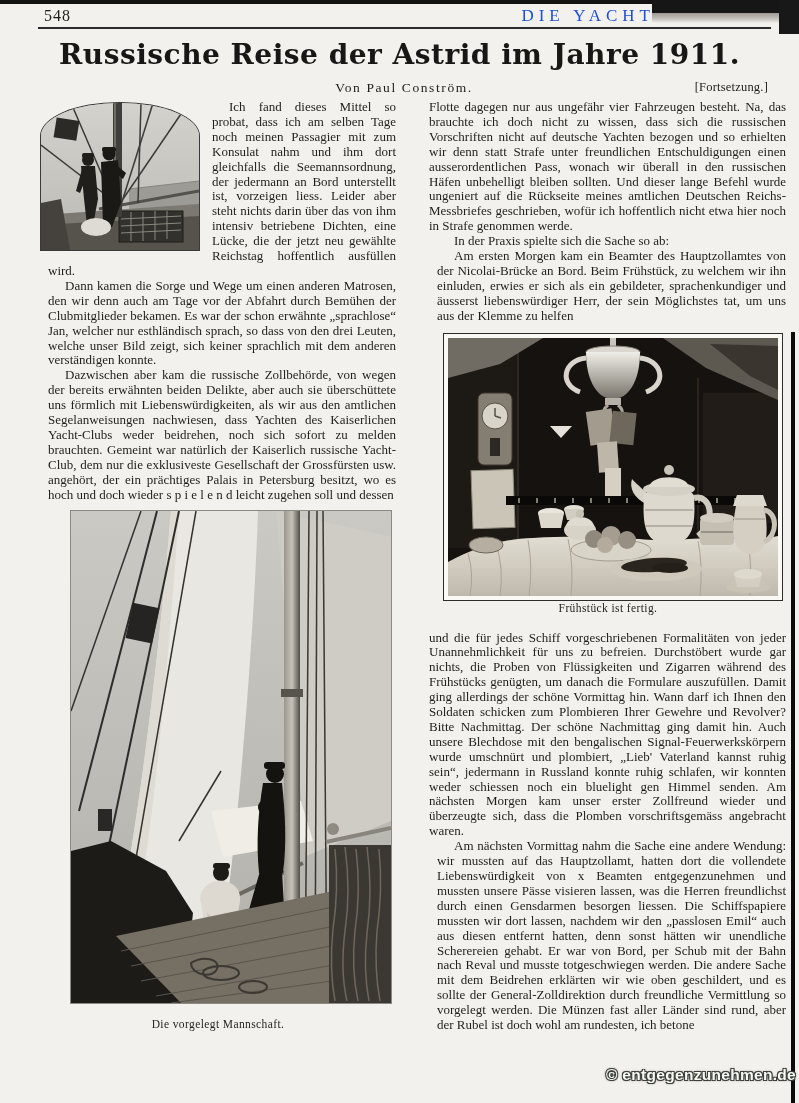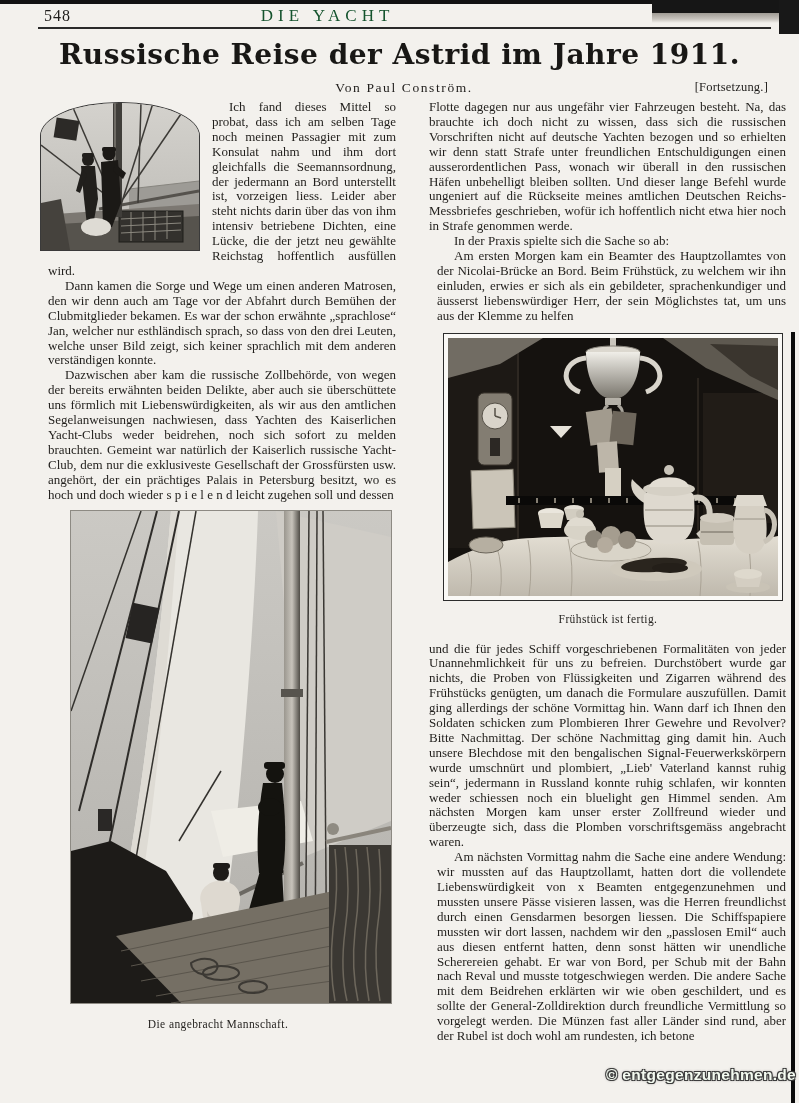--- a/index.html
+++ b/index.html
@@ -10,22 +10,22 @@
   }
   
   .artifact-top-strip{position:absolute;top:0;left:0;width:799px;height:4px;background:#121212;}
   .artifact-top-right{position:absolute;top:0;left:652px;width:147px;height:13px;background:#161616;}
   .artifact-top-right-gray{position:absolute;top:13px;left:652px;width:147px;height:10px;
     background:linear-gradient(to bottom,#9e9a93,#c7c3bd 60%,#f3f1ed);}
   .artifact-corner{position:absolute;top:0;left:779px;width:20px;height:34px;background:#181818;}
   .artifact-right-line{position:absolute;top:332px;left:791px;width:4px;height:771px;background:#0c0c0c;}
   
   .page-number{position:absolute;top:7px;left:44px;font-size:16px;letter-spacing:1px;}
-  .masthead{position:absolute;top:6px;left:0;width:655px;text-align:center;
-    font-size:17px;letter-spacing:5px;color:#14532d;}
+  .masthead{position:absolute;top:6px;left:0;width:655px;text-align:right;
+    font-size:17px;letter-spacing:5px;color:#1d4ed8;}
   .header-rule{position:absolute;top:27px;left:38px;width:733px;height:2px;background:#2a2a2a;}
   
   .article-title{position:absolute;top:38px;left:0;width:799px;margin:0;text-align:center;
     font-family:"DejaVu Serif", serif;font-weight:bold;font-size:28px;letter-spacing:0.5px;color:#181715;}
   .byline-row{position:absolute;top:80px;left:40px;width:728px;text-align:center;font-size:13.5px;}
   .byline{letter-spacing:1.6px;}
   .continuation{position:absolute;right:0;top:0;font-size:12.5px;letter-spacing:0.2px;}
   
   .col{position:absolute;top:100px;text-align:justify;font-size:13px;line-height:14.9px;color:#201e1b;}
   .col-left{left:40px;width:356px;}
@@ -35,21 +35,21 @@
   
   .photo-arch{float:left;width:158px;height:147px;margin:2px 12px 3px 0;
     border:1px solid #3a3a3a;border-radius:79px 79px 0 0 / 34px 34px 0 0;
     overflow:hidden;background:#cac8c3;}
   .photo-arch svg{display:block;}
   .photo-large-wrap{margin:8px 0 0 30px;width:322px;}
   .photo-large{display:block;width:320px;height:492px;border:1px solid #8d8a83;background:#c6c4bf;}
   .photo-frame{margin:9px 0 0 14px;width:330px;border:1px solid #2c2c2c;padding:4px;background:#faf9f6;}
   .photo-breakfast{display:block;width:330px;height:258px;}
   .caption{text-align:center;font-size:11.5px;letter-spacing:0.4px;margin-top:13px;color:#262421;}
-  .caption-right{margin-top:11px;width:358px;}
+  .caption-right{margin-top:0;width:358px;}
   .after-figure{margin-top:15px !important;}
   
   .watermark{position:absolute;top:1066px;right:3px;
     font-family:"Liberation Sans", sans-serif;font-weight:bold;font-size:15.5px;letter-spacing:0.3px;
     color:#f4fbf1;
     text-shadow:-1px -1px 0 #3c3c3c,1px -1px 0 #3c3c3c,-1px 1px 0 #3c3c3c,1px 1px 0 #3c3c3c,0 0 3px #2a2a2a;}
 </style>
 </head>
 <body>
 
@@ -191,21 +191,21 @@
         <path d="M264,338 q4,40 -2,80 q-4,40 2,72"></path>
         <path d="M274,336 q6,44 0,84 q-5,40 2,70"></path>
         <path d="M285,338 q5,42 -1,82 q-4,38 3,70"></path>
         <path d="M296,336 q6,44 0,86 q-4,36 2,68"></path>
         <path d="M308,338 q4,42 -2,82 q-3,38 3,70"></path>
       </g>
       <line x1="255" y1="331" x2="320" y2="317" stroke="#8a857c" stroke-width="4"></line>
       <circle cx="262" cy="318" r="6" fill="#8f8b82"></circle>
     </svg>
   </div>
-  <div class="caption">Die angebracht Mannschaft.</div>
+  <div class="caption">Die vorgelegt Mannschaft.</div>
 </div>
 
 <div class="col col-right">
   <p>Flotte dagegen nur aus ungefähr vier Fahrzeugen besteht. Na, das brauchte ich doch nicht zu wissen, dass sich die russischen Vorschriften nicht auf deutsche Yachten bezogen und so erhielten wir denn statt Strafe unter freundlichen Entschuldigungen einen ausserordentlichen Pass, wonach wir überall in den russischen Häfen unbehelligt bleiben sollten. Und dieser lange Befehl wurde ungeniert auf die Rückseite meines amtlichen Deutschen Reichs-Messbriefes geschrieben, wofür ich hoffentlich nicht etwa hier noch in Strafe genommen werde.</p>
   <p class="indent">In der Praxis spielte sich die Sache so ab:</p>
   <p class="indent">Am ersten Morgen kam ein Beamter des Hauptzollamtes von der Nicolai-Brücke an Bord. Beim Frühstück, zu welchem wir ihn einluden, erwies er sich als ein gebildeter, sprachenkundiger und äusserst liebenswürdiger Herr, der sein Möglichstes tat, um uns aus der Klemme zu helfen</p>
   <div class="photo-frame">
     <svg class="photo-breakfast" viewBox="0 0 330 258" xmlns="http://www.w3.org/2000/svg">
       <defs>
         <linearGradient id="silver" x1="0" y1="0" x2="0" y2="1">

